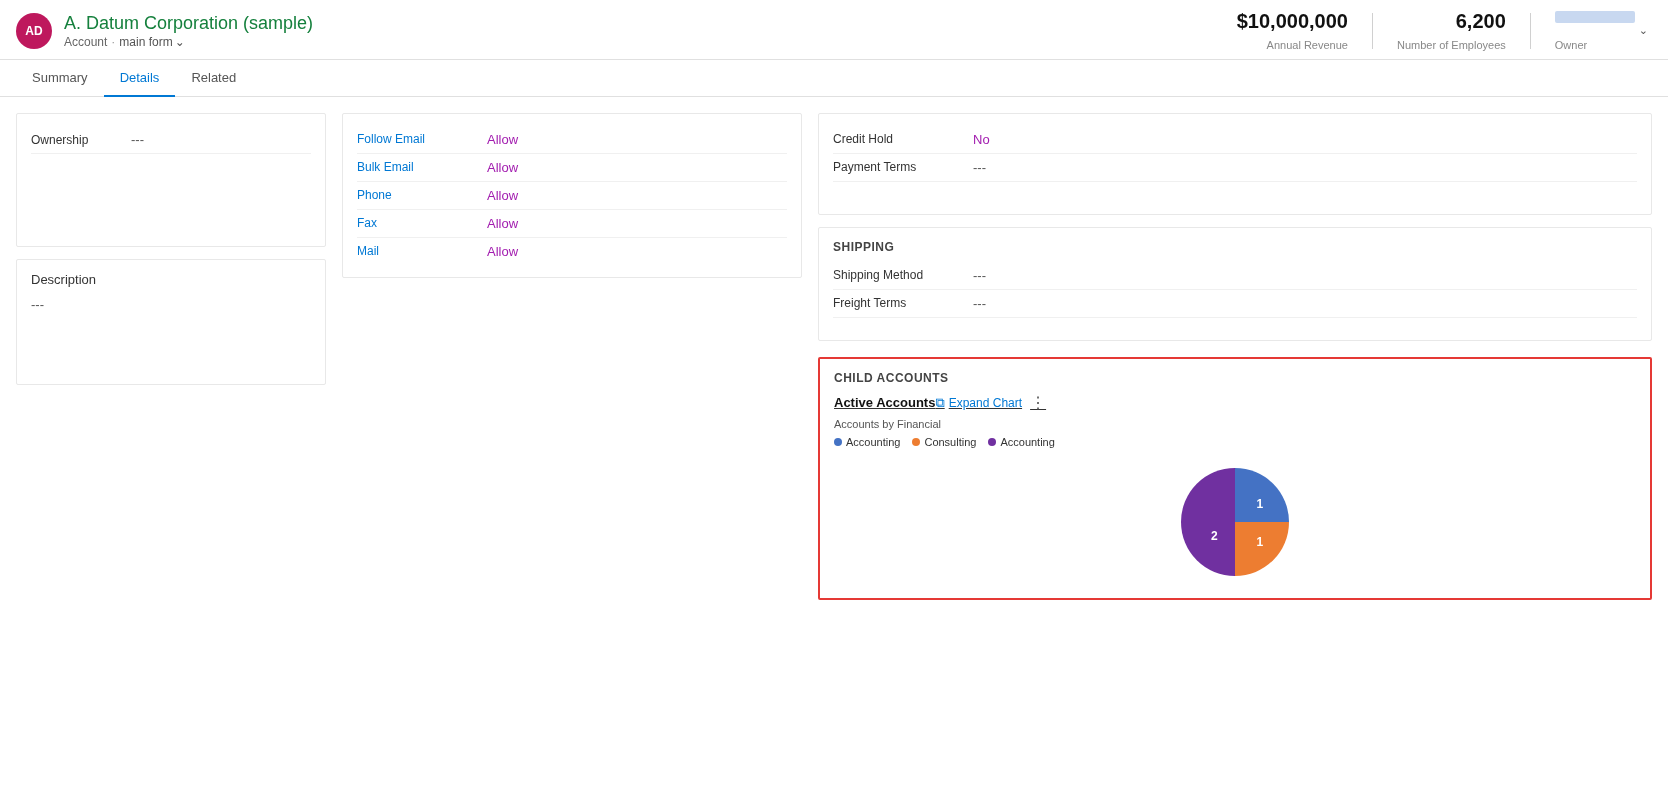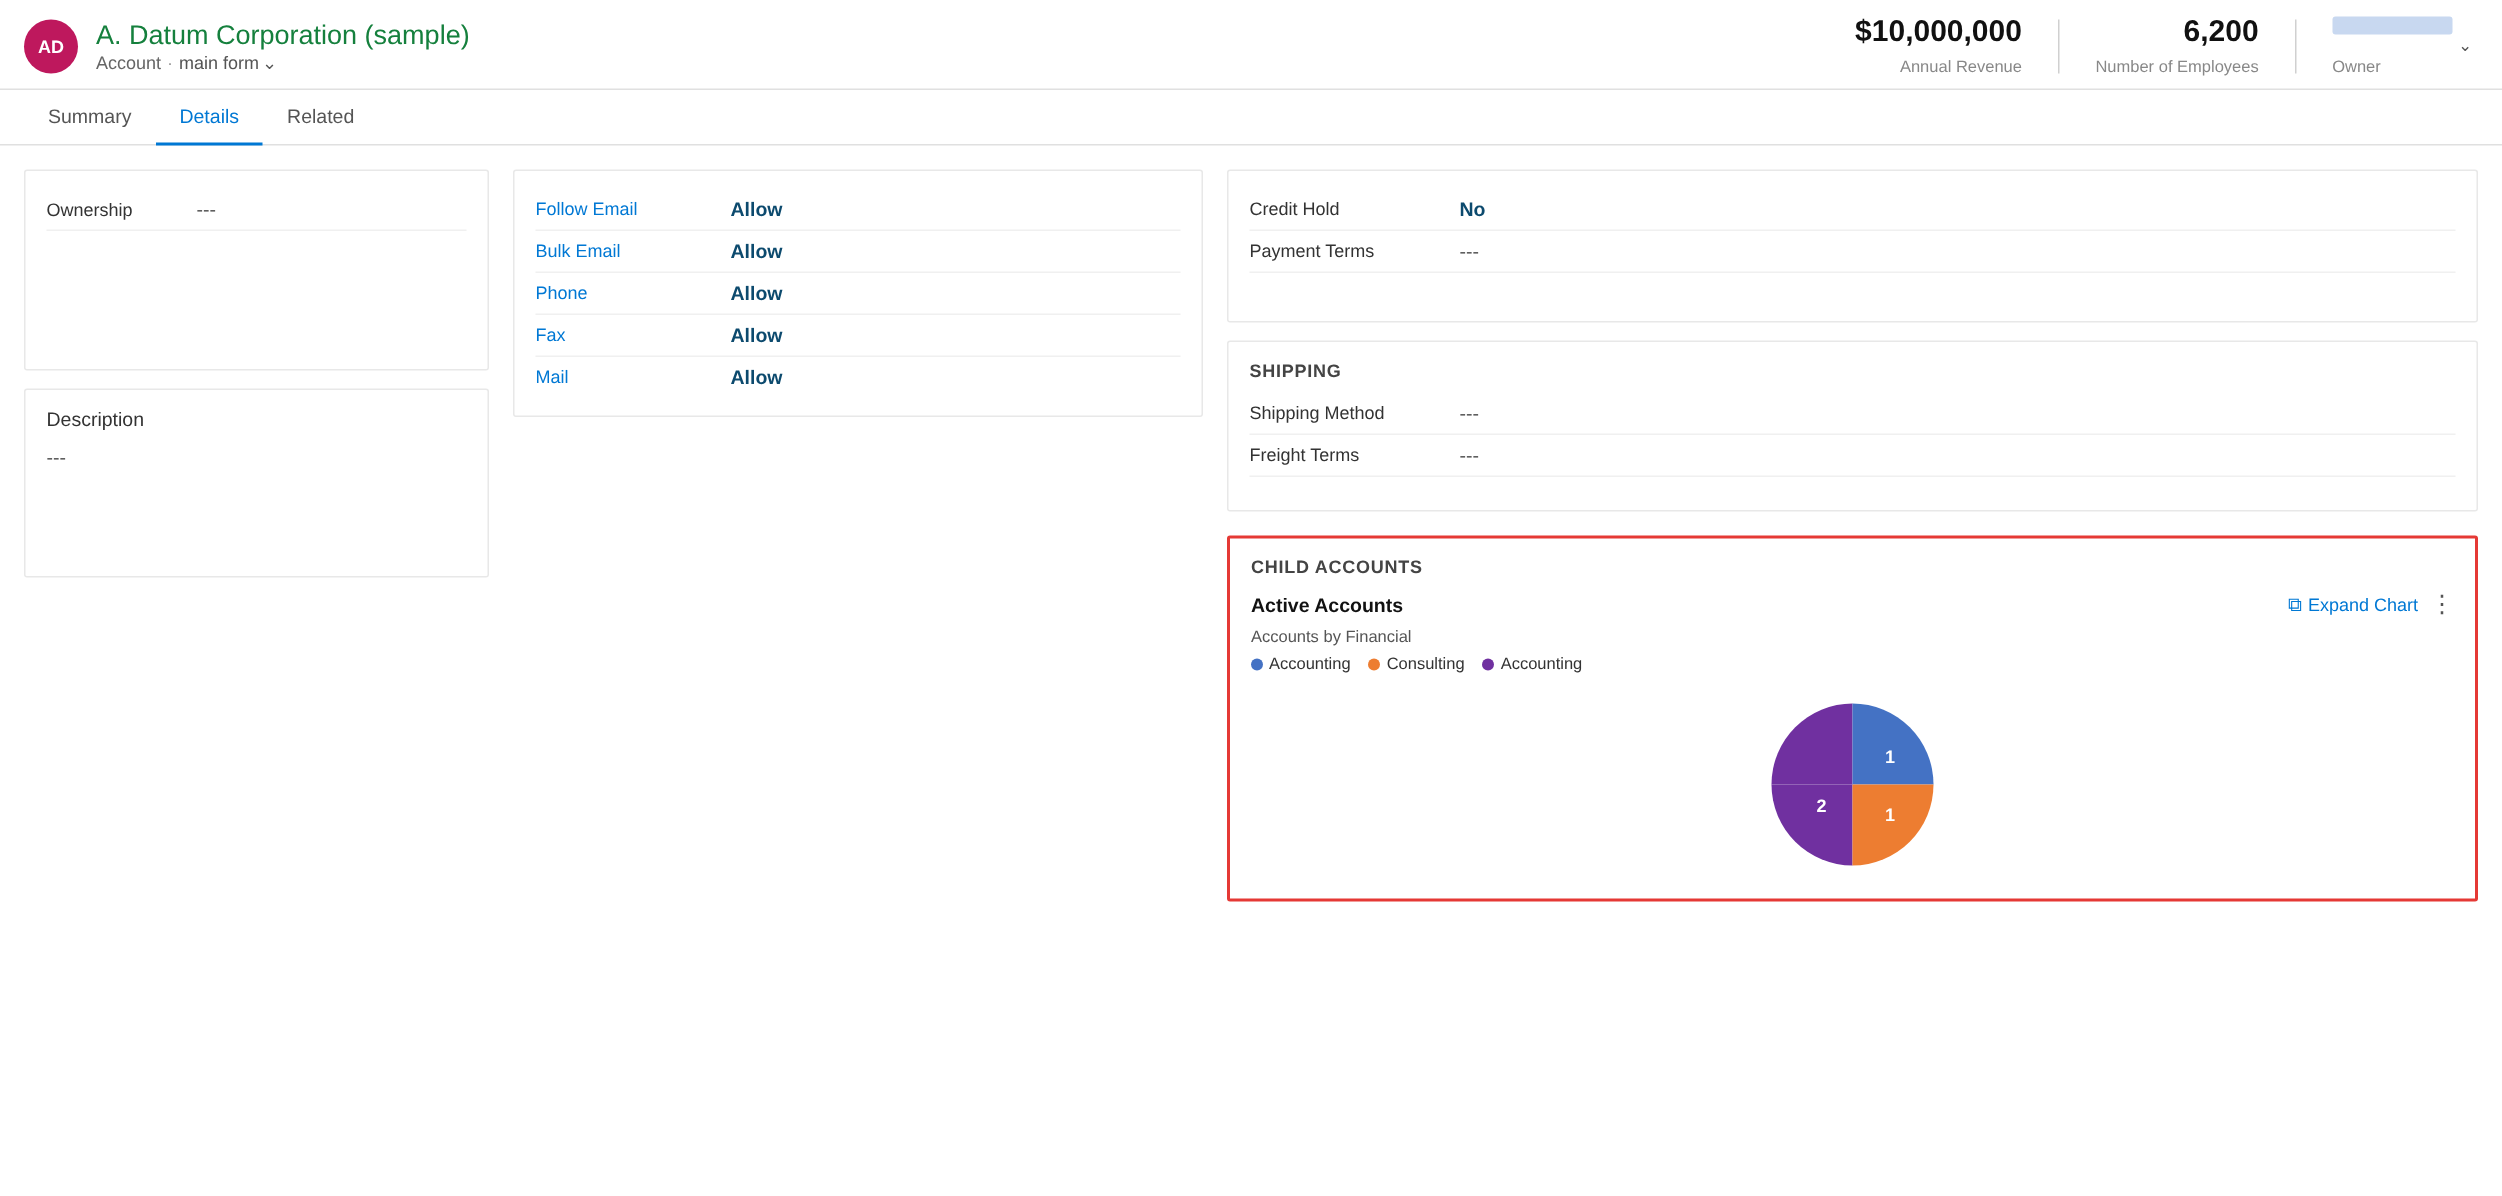--- a/index.html
+++ b/index.html
@@ -40,21 +40,21 @@
     .col-right { flex: 1; display: flex; flex-direction: column; gap: 12px; }
 
     
     .card { border: 1px solid #e8e8e8; border-radius: 2px; padding: 12px 14px; background: #fff; }
     .card-title { font-size: 12px; font-weight: 700; color: #444; letter-spacing: 0.5px; text-transform: uppercase; margin-bottom: 8px; }
 
     
     .field-row { display: flex; align-items: flex-start; padding: 6px 0; border-bottom: 1px solid #f0f0f0; }
     .field-row:last-child { border-bottom: none; }
     .field-label { color: #0078d4; font-size: 12px; width: 130px; flex-shrink: 0; }
-    .field-value { font-size: 13px; font-weight: 700; color: #0c4a6e; }
+    .field-value { font-size: 13px; font-weight: 400; color: #a21caf; }
     .field-value.empty { font-weight: 400; color: #555; }
 
     
     .left-field-row { display: flex; align-items: center; padding: 6px 0; border-bottom: 1px solid #f0f0f0; }
     .left-field-row:last-child { border-bottom: none; }
     .left-field-label { font-size: 12px; color: #333; width: 100px; flex-shrink: 0; }
     .left-field-value { font-size: 13px; color: #555; }
 
     
     .desc-card { border: 1px solid #e8e8e8; padding: 12px 14px; }
@@ -69,21 +69,21 @@
 
     
     .legend { display: flex; gap: 12px; margin: 6px 0 4px; }
     .legend-item { display: flex; align-items: center; gap: 4px; font-size: 11px; color: #333; }
     .legend-dot { width: 8px; height: 8px; border-radius: 50%; }
 
     .shipping-card { border: 1px solid #e8e8e8; padding: 12px 14px; }
 
     .expand-chart-btn { display: flex; align-items: center; gap: 4px; color: #0078d4; font-size: 12px; cursor: pointer; }
 
-    .chart-header { display: flex; align-items: center; justify-content: space-between; margin-bottom: 6px; }
+    .chart-header { display: flex; align-items: center; margin-bottom: 6px; text-decoration: underline; }
     .active-accounts-label { font-size: 13px; font-weight: 700; color: #111; }
     .chart-header-right { display: flex; align-items: center; gap: 8px; }
     .three-dots { font-size: 16px; color: #555; cursor: pointer; }
 
     .accounts-by-industry { font-size: 11px; color: #555; margin-bottom: 4px; }
 
     .empty-box { height: 80px; }
   </style>
 </head>
 <body>

